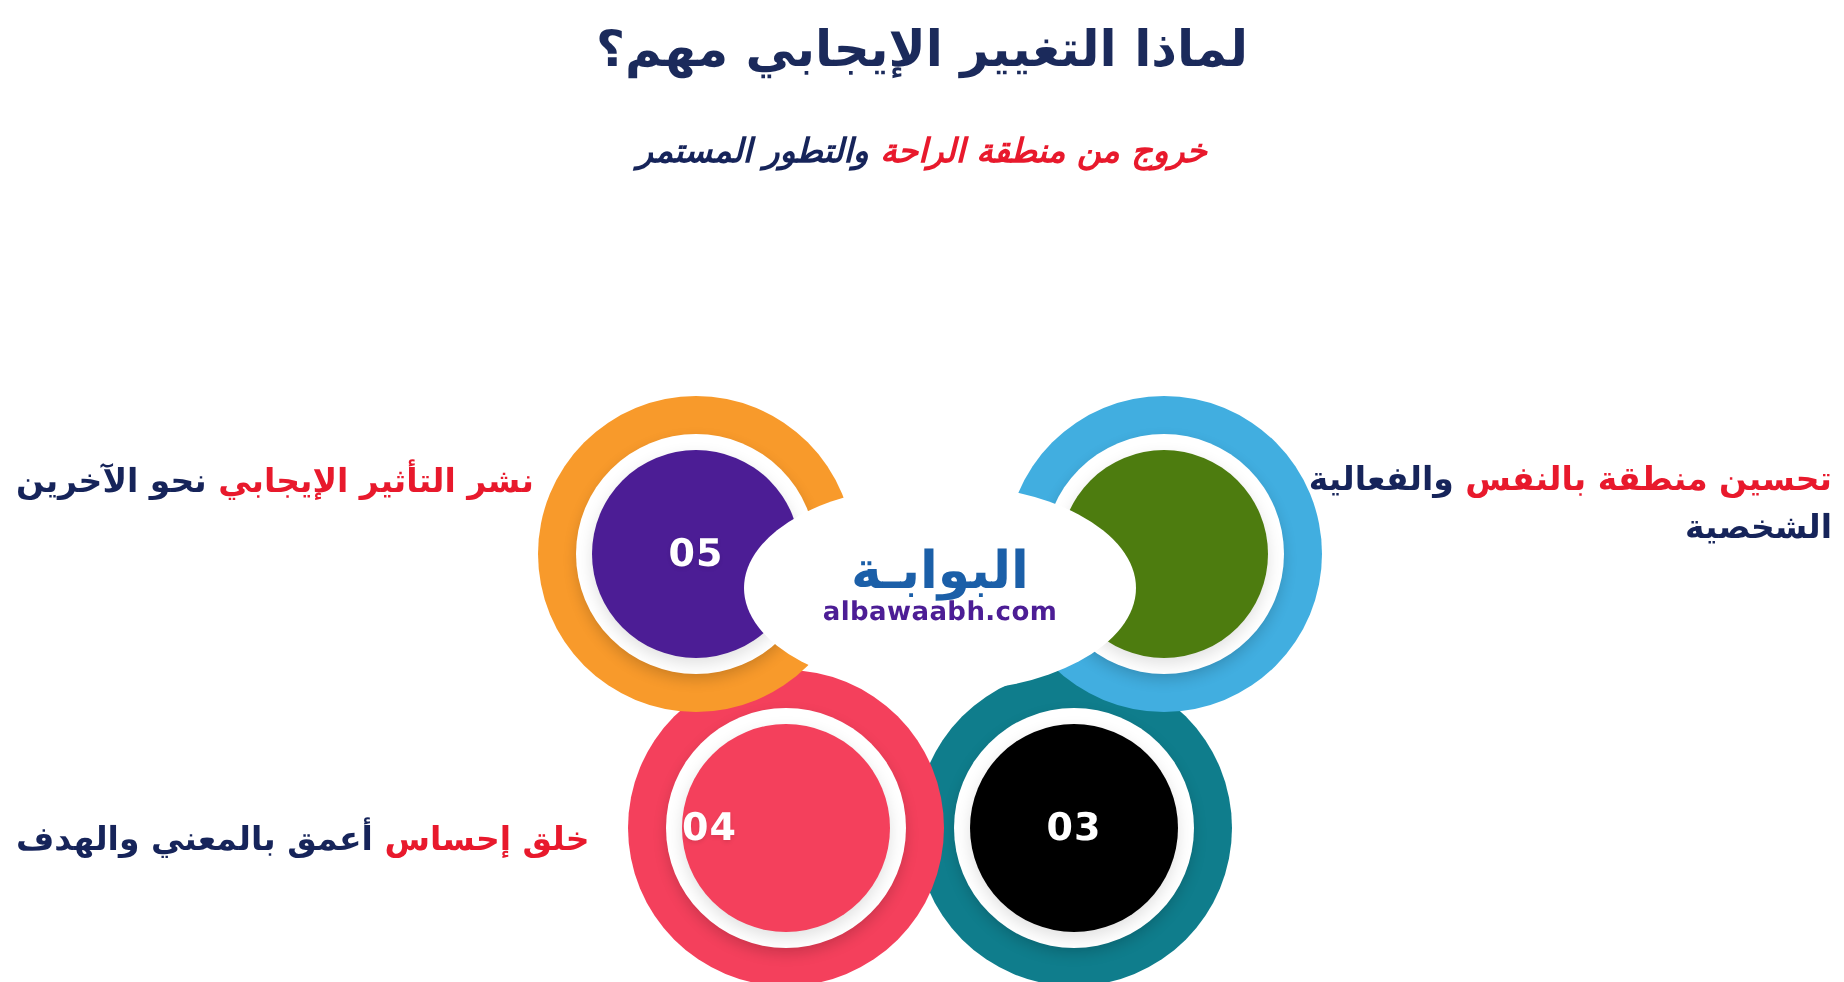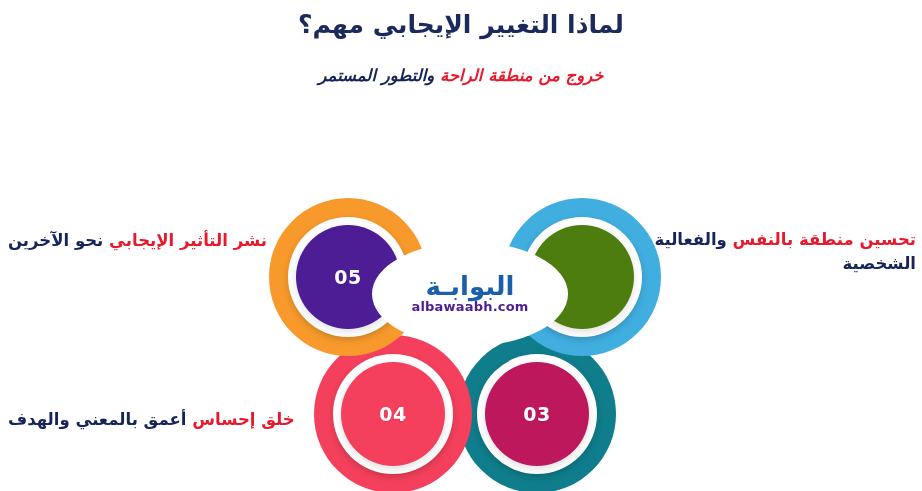--- a/index.html
+++ b/index.html
@@ -152,29 +152,29 @@
     <div class="outer" style="background: rgb(65, 174, 224);"></div>
     <div class="gap"></div>
     <div class="inner" style="background: #4d7c0f; justify-content: flex-end;">
       <span class="num">02</span>
     </div>
   </div>
 
   <div class="ring" id="ring-03">
     <div class="outer" style="background: rgb(15, 125, 140);"></div>
     <div class="gap"></div>
-    <div class="inner" style="background: #be185d; align-items: center;">
+    <div class="inner" style="background: #000000; align-items: center;">
       <span class="num">03</span>
     </div>
   </div>
 
   <div class="ring" id="ring-04">
     <div class="outer" style="background: rgb(244, 64, 92);"></div>
     <div class="gap"></div>
-    <div class="inner" style="background: rgb(244, 64, 92);">
+    <div class="inner" style="background: rgb(244, 64, 92); justify-content: flex-end;">
       <span class="num">04</span>
     </div>
   </div>
 
   <div class="ring" id="ring-05">
     <div class="outer" style="background: rgb(248, 154, 43);"></div>
     <div class="gap"></div>
     <div class="inner" style="background: #4c1d95;">
       <span class="num">05</span>
     </div>

